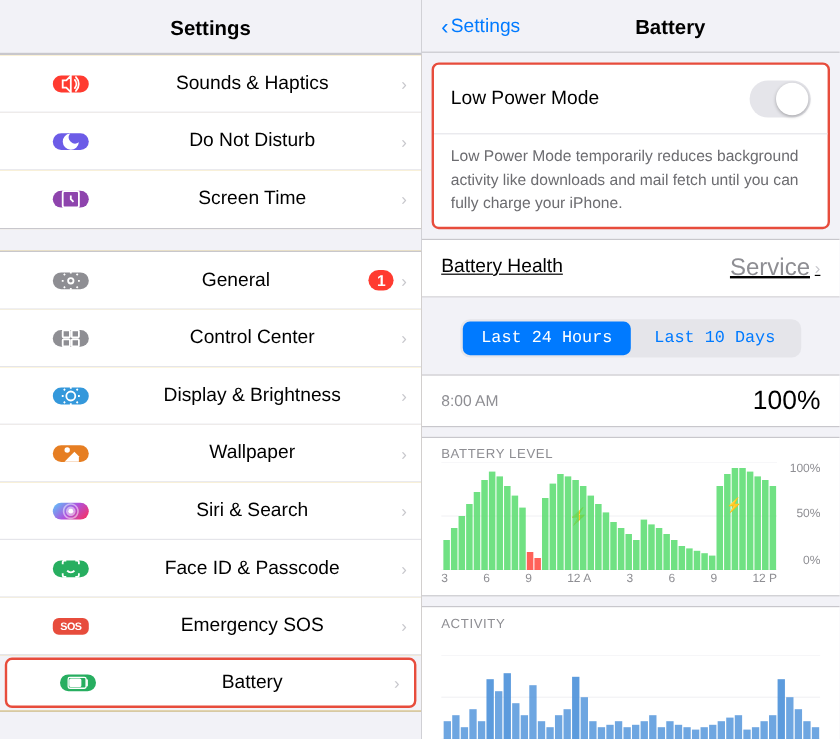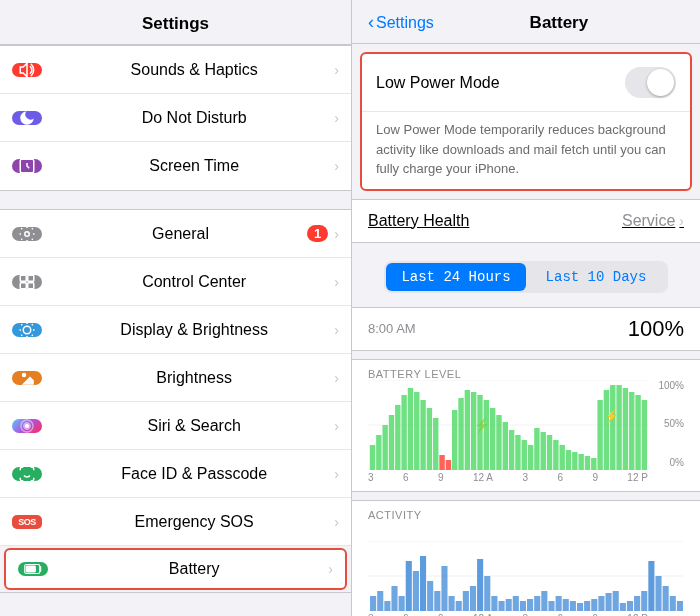--- a/index.html
+++ b/index.html
@@ -5,21 +5,21 @@
     * { margin: 0; padding: 0; box-sizing: border-box; }
     body { font-family: -apple-system, BlinkMacSystemFont, 'Helvetica Neue', Arial, sans-serif; background: #f2f2f7; display: flex; width: 700px; height: 616px; overflow: hidden; }
 
     
     .left-panel { width: 352px; background: #f2f2f7; border-right: 1px solid #c8c7cc; overflow-y: auto; flex-shrink: 0; }
     .settings-title { text-align: center; font-size: 17px; font-weight: 600; padding: 14px 0 10px; background: #f2f2f7; border-bottom: 1px solid #c8c7cc; color: #000; }
     .section-group { background: #eab308; margin-bottom: 0; border-top: 1px solid #c8c7cc; border-bottom: 1px solid #c8c7cc; text-align: center; }
     .section-divider { height: 18px; background: #f2f2f7; }
     .settings-row { display: flex; align-items: center; padding: 10px 12px 10px 12px; background: #fff; border-bottom: 1px solid #e5e5ea; position: relative; min-height: 48px; cursor: pointer; }
     .settings-row:last-child { border-bottom: none; }
-    .row-icon { width: 30px; height: 14px; border-radius: 7px; display: flex; align-items: center; justify-content: center; margin-right: 12px; flex-shrink: 0; }
+    .row-icon { width: 30px; height: 14px; border-radius: 7px; display: flex; align-items: center; justify-content: center; margin-right: 12px; flex-shrink: 0; margin-left: 32px; }
     .row-label { font-size: 16px; color: #000; flex: 1; }
     .row-chevron { color: #c7c7cc; font-size: 14px; }
     .row-badge { background: #ff3b30; color: #fff; border-radius: 10px; font-size: 13px; font-weight: 600; padding: 1px 7px; margin-right: 6px; }
 
     
     .icon-sounds { background: #ff3b30; }
     .icon-dnd { background: #6c5ce7; }
     .icon-screentime { background: #8e44ad; }
     .icon-general { background: #8e8e93; }
     .icon-controlcenter { background: #8e8e93; }
@@ -34,21 +34,21 @@
     .right-panel { flex: 1; background: #f2f2f7; overflow-y: auto; }
     .battery-header { display: flex; align-items: center; padding: 12px 16px 10px; background: #f2f2f7; border-bottom: 1px solid #c8c7cc; }
     .back-btn { color: #007aff; font-size: 16px; display: flex; align-items: center; cursor: pointer; }
     .back-chevron { font-size: 18px; margin-right: 2px; }
     .header-title { font-size: 17px; font-weight: 600; flex: 1; text-align: center; color: #000; }
     .toggle-switch { width: 51px; height: 31px; background: #e5e5ea; border-radius: 16px; position: relative; cursor: pointer; flex-shrink: 0; }
     .toggle-knob { width: 27px; height: 27px; background: #fff; border-radius: 50%; position: absolute; top: 2px; right: 2px; box-shadow: 0 1px 3px rgba(0,0,0,0.3); }
 
     .battery-health-row { display: flex; align-items: center; padding: 12px 16px; background: #fff; border-top: 1px solid #c8c7cc; border-bottom: 1px solid #c8c7cc; margin-top: 8px; text-decoration: underline; }
     .battery-health-label { font-size: 16px; color: #000; flex: 1; }
-    .battery-health-service { color: #8e8e93; font-size: 16px; margin-right: 4px; }
+    .battery-health-service { color: #8e8e93; font-size: 20px; margin-right: 4px; }
     .chevron-right { color: #c7c7cc; font-size: 14px; }
 
     .time-tabs { display: flex; background: #e5e5ea; border-radius: 8px; margin: 10px 16px; padding: 2px; }
     .time-tab { flex: 1; text-align: center; padding: 6px 0; font-size: 14px; border-radius: 6px; cursor: pointer; font-weight: 500; font-family: Liberation Mono, monospace; }
     .time-tab.active { background: #007aff; color: #fff; }
     .time-tab.inactive { color: #007aff; }
 
     svg text { font-family: -apple-system, sans-serif; }
   </style>
 </head>
@@ -124,21 +124,21 @@
       <span class="row-label">Display &amp; Brightness</span>
       <span class="row-chevron">›</span>
     </div>
     <div class="settings-row">
       <div class="row-icon icon-wallpaper">
         <svg width="18" height="18" viewBox="0 0 24 24" fill="white">
             <circle cx="8" cy="8" r="3"></circle>
             <path d="M21 15l-5-5L5 21h16V15z"></path>
           </svg>
       </div>
-      <span class="row-label">Brightness</span>
+      <span class="row-label">Wallpaper</span>
       <span class="row-chevron">›</span>
     </div>
     <div class="settings-row">
       <div class="row-icon icon-siri" style="background: linear-gradient(135deg, #5ac8fa, #af52de, #ff2d55);">
         <svg width="16" height="16" viewBox="0 0 24 24" fill="white">
             <path d="M12 2C6.48 2 2 6.48 2 12s4.48 10 10 10 10-4.48 10-10S17.52 2 12 2zm0 18c-4.41 0-8-3.59-8-8s3.59-8 8-8 8 3.59 8 8-3.59 8-8 8zm0-14c-3.31 0-6 2.69-6 6s2.69 6 6 6 6-2.69 6-6-2.69-6-6-6z" fill="white" opacity="0.5"></path>
             <circle cx="12" cy="12" r="3" fill="white"></circle>
           </svg>
       </div>
       <span class="row-label">Siri &amp; Search</span>

